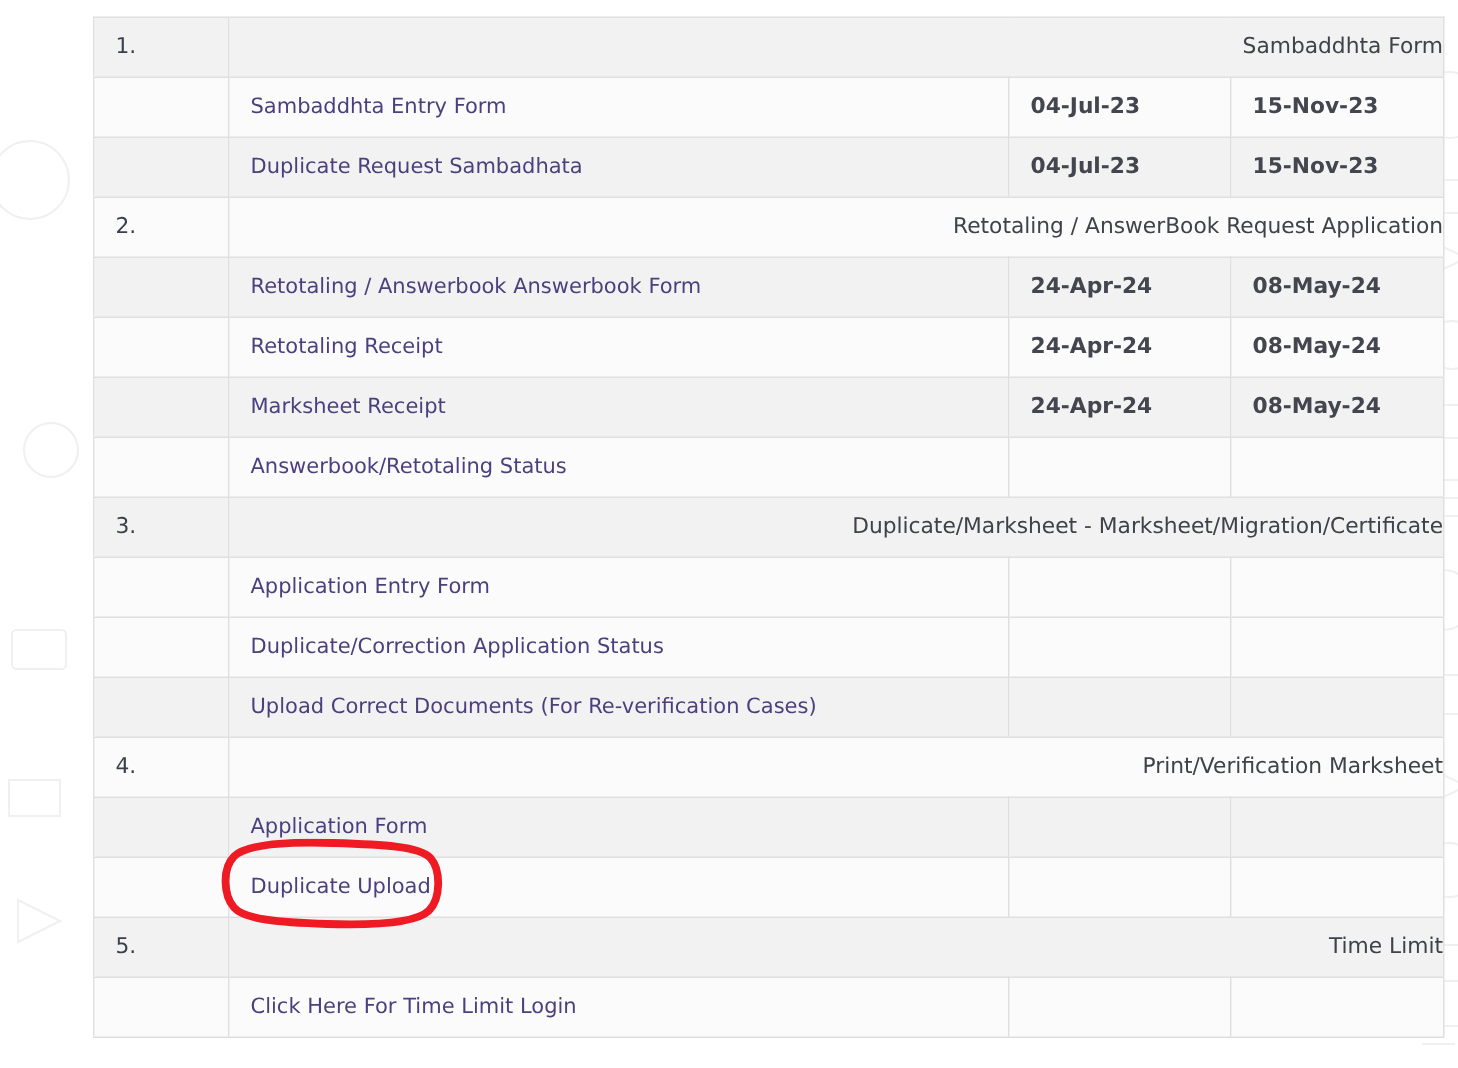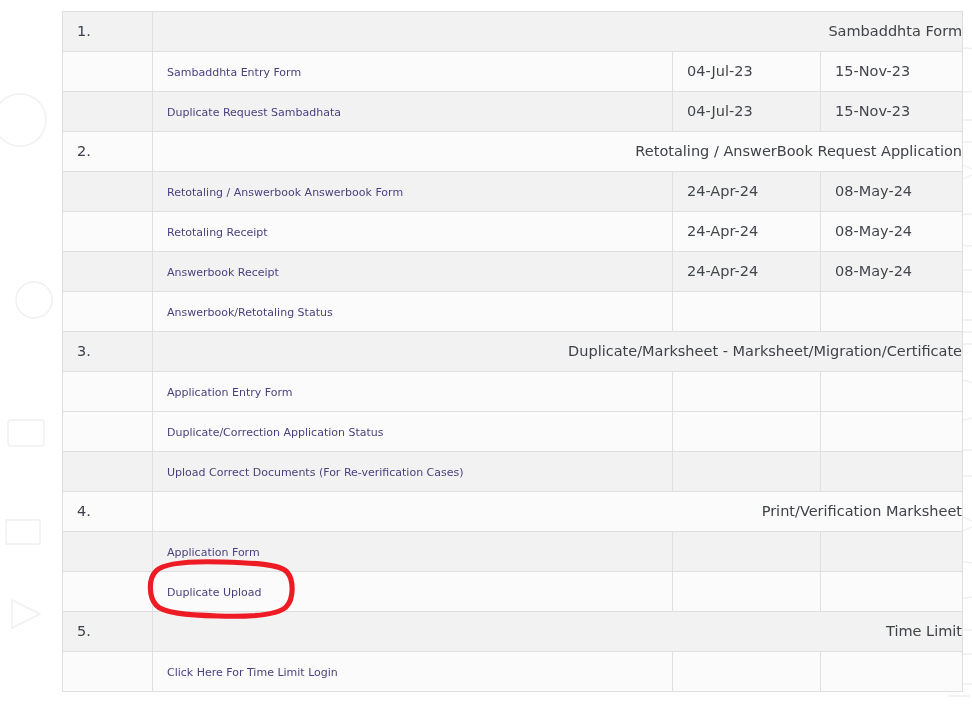--- a/index.html
+++ b/index.html
@@ -74,26 +74,27 @@
   td.sr-cell {
     color: #3a3f4a;
     font-size: 14.5px;
     padding-left: 16px;
   }
   td.name-cell { padding-left: 16px; }
   td.date-cell {
     color: #43464e;
     font-size: 14.5px;
     padding-left: 14px;
+    font-weight: bold;
   }
 
   a.svc-link {
     color: #4b3f7e;
     text-decoration: none;
-    font-size: 11px;
+    font-size: 14px;
     cursor: pointer;
   }
 
   
   #annotation {
     position: absolute;
     left: 146px;
     top: 559px;
     width: 152px;
     height: 62px;
@@ -165,21 +166,21 @@
           <td class="date-cell">08-May-24</td>
         </tr>
         <tr class="row-even">
           <td class="sr-cell"></td>
           <td class="name-cell"><a class="svc-link" href="#">Retotaling Receipt</a></td>
           <td class="date-cell">24-Apr-24</td>
           <td class="date-cell">08-May-24</td>
         </tr>
         <tr class="row-odd">
           <td class="sr-cell"></td>
-          <td class="name-cell"><a class="svc-link" href="#">Answerbook Receipt</a></td>
+          <td class="name-cell"><a class="svc-link" href="#">Marksheet Receipt</a></td>
           <td class="date-cell">24-Apr-24</td>
           <td class="date-cell">08-May-24</td>
         </tr>
         <tr class="row-even">
           <td class="sr-cell"></td>
           <td class="name-cell"><a class="svc-link" href="#">Answerbook/Retotaling Status</a></td>
           <td class="date-cell"></td>
           <td class="date-cell"></td>
         </tr>
         <tr class="row-odd">

